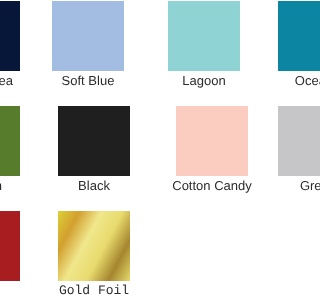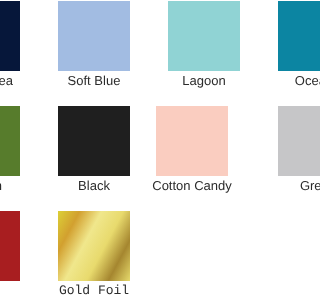--- a/index.html
+++ b/index.html
@@ -15,41 +15,41 @@
        font-size:13px;line-height:16px;color:#2b2b2b;white-space:nowrap;}
 </style>
 </head>
 <body>
 
 <div id="grid">
     <div class="cell" style="left: -52px; top: 1.1px; width: 72px; height: 70.2px;">
       <div class="sw" style="width: 72px; height: 70.2px; background: rgb(6, 23, 58);"></div>
       <div class="lbl" style="top: 71.7px;">Deep Sea</div>
     </div>
-    <div class="cell" style="left: 58px; top: 1.1px; width: 72px; height: 70.2px;">
+    <div class="cell" style="left: 52px; top: 1.1px; width: 72px; height: 70.2px;">
       <div class="sw" style="width: 72px; height: 70.2px; background: rgb(162, 188, 226);"></div>
       <div class="lbl" style="top: 71.7px;">Soft Blue</div>
     </div>
     <div class="cell" style="left: 168px; top: 1.1px; width: 72px; height: 70.2px; text-decoration: underline;">
       <div class="sw" style="width: 72px; height: 70.2px; background: rgb(144, 211, 212);"></div>
       <div class="lbl" style="top: 71.7px;">Lagoon</div>
     </div>
     <div class="cell" style="left: 278px; top: 1.1px; width: 72px; height: 70.2px;">
       <div class="sw" style="width: 72px; height: 70.2px; background: rgb(12, 133, 162);"></div>
       <div class="lbl" style="top: 71.7px;">Ocean</div>
     </div>
     <div class="cell" style="left: -52px; top: 106.2px; width: 72px; height: 70.2px;">
       <div class="sw" style="width: 72px; height: 70.2px; background: rgb(87, 124, 44);"></div>
       <div class="lbl" style="top: 71.7px;">Green</div>
     </div>
     <div class="cell" style="left: 58px; top: 106.2px; width: 72px; height: 70.2px; border-radius: 32px;">
       <div class="sw" style="width: 72px; height: 70.2px; background: rgb(31, 31, 31);"></div>
       <div class="lbl" style="top: 71.7px;">Black</div>
     </div>
-    <div class="cell" style="left: 156px; top: 106.2px; width: 80px; height: 70.2px;">
+    <div class="cell" style="left: 176px; top: 106.2px; width: 80px; height: 70.2px;">
       <div class="sw" style="width: 72px; height: 70.2px; background: rgb(250, 205, 192);"></div>
       <div class="lbl" style="top: 71.7px;">Cotton Candy</div>
     </div>
     <div class="cell" style="left: 278px; top: 106.2px; width: 72px; height: 70.2px;">
       <div class="sw" style="width: 72px; height: 70.2px; background: rgb(198, 198, 200);"></div>
       <div class="lbl" style="top: 71.7px;">Grey</div>
     </div>
     <div class="cell" style="left: -52px; top: 211.3px; width: 72px; height: 70.2px;">
       <div class="sw" style="width: 72px; height: 70.2px; background: rgb(168, 30, 32);"></div>
       <div class="lbl" style="top: 71.7px;">Red</div>

